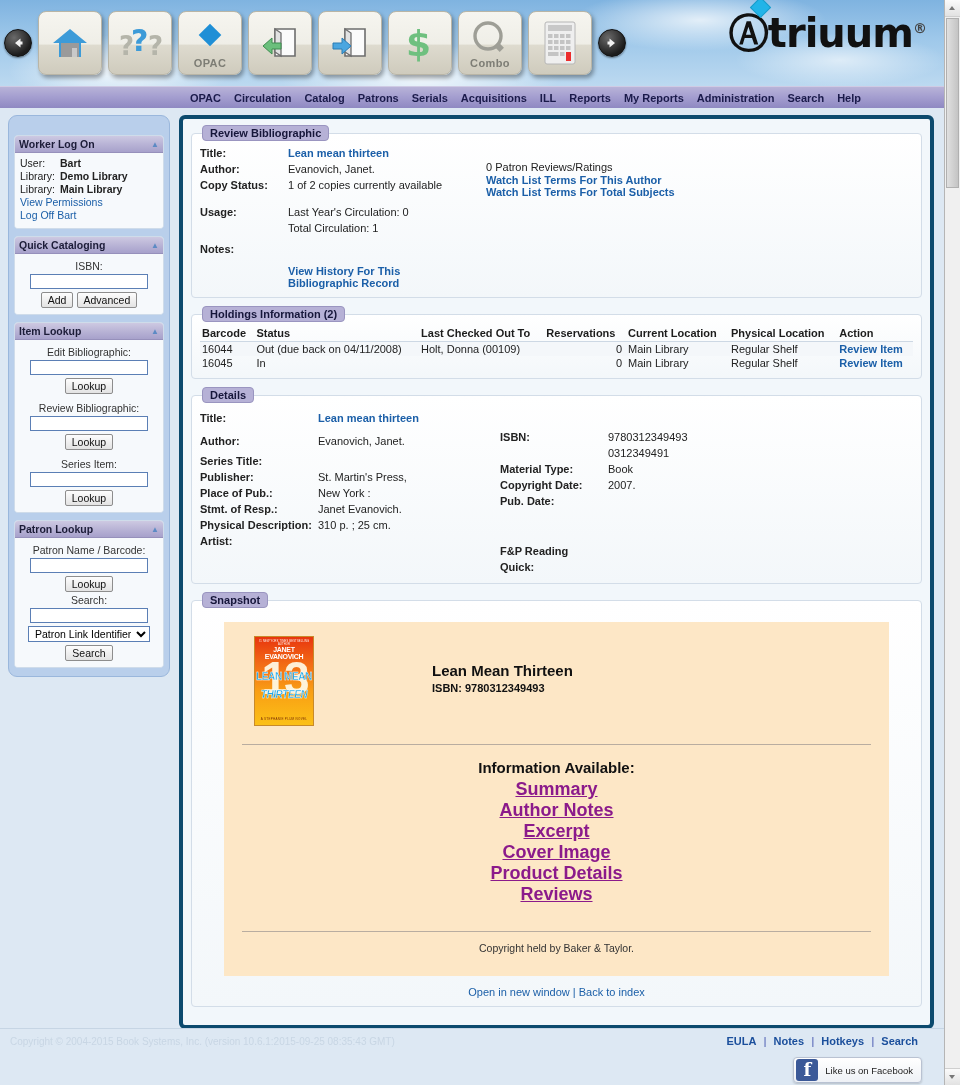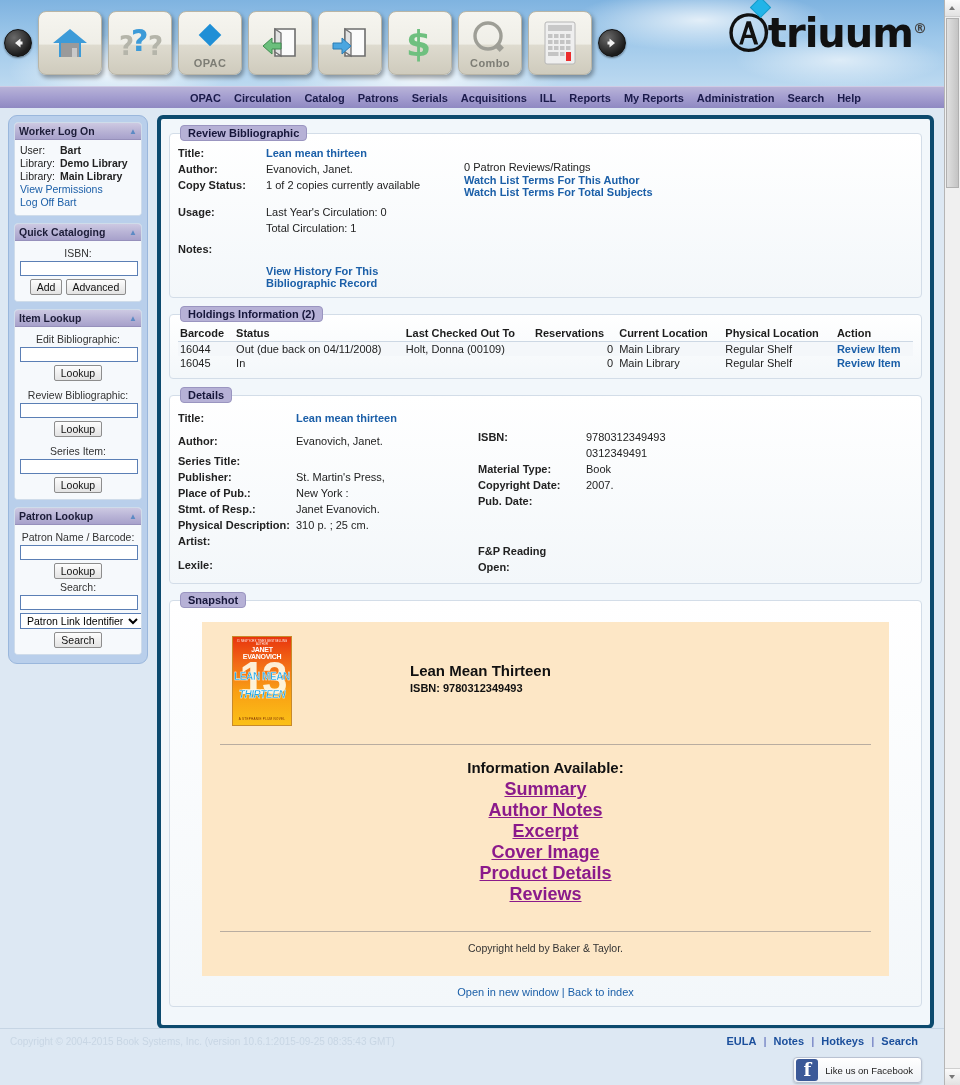--- a/index.html
+++ b/index.html
@@ -160,26 +160,26 @@
     position: relative;
     width: 944px;
     height: 920px;
     background: #dde8f3;
     display: flex;
     align-items: flex-start;
   }
 
   
   #sidebar {
-    width: 140px;
+    width: 162px;
     margin: 7px 0 0 8px;
     background: #b9cfeb;
     border: 1px solid #9ab7dc;
     border-radius: 9px;
-    padding: 6px 5px 8px 5px;
+    padding: 19px 5px 8px 5px;
     box-sizing: border-box;
     flex: none;
   }
   .panel {
     background: #f4f8fc;
     border: 1px solid #cfdcea;
     border-radius: 4px;
     margin-bottom: 7px;
     overflow: hidden;
   }
@@ -816,24 +816,20 @@
             </div>
             <div class="drow">
               <span class="dlabel2">Physical Description:</span>
               <span class="dval">310 p. ; 25 cm.</span>
             </div>
             <div class="drow">
               <span class="dlabel2">Artist:</span>
               <span class="dval"></span>
             </div>
             <div style="height:8px"></div>
-            <div class="drow">
-              <span class="dlabel2">Lexile:</span>
-              <span class="dval"></span>
-            </div>
           </div>
           <div class="dcol-b">
             <div style="height:22px"></div>
             <div class="drow">
               <span class="dlabel3">ISBN:</span>
               <span class="dval">
                 <span>9780312349493</span><br>
                 <span>0312349491</span>
               </span>
             </div>
@@ -846,21 +842,21 @@
               <span class="dval">2007.</span>
             </div>
             <div class="drow">
               <span class="dlabel3">Pub. Date:</span>
               <span class="dval"></span>
             </div>
             <div style="height:34px"></div>
             <div class="drow">
               <span class="dlabel3">
                 <span>F&amp;P Reading</span><br>
-                <span>Open:</span>
+                <span>Quick:</span>
               </span>
               <span class="dval"></span>
             </div>
           </div>
         </div>
       </fieldset>
 
       <fieldset class="sect">
         <legend>Snapshot</legend>
 

